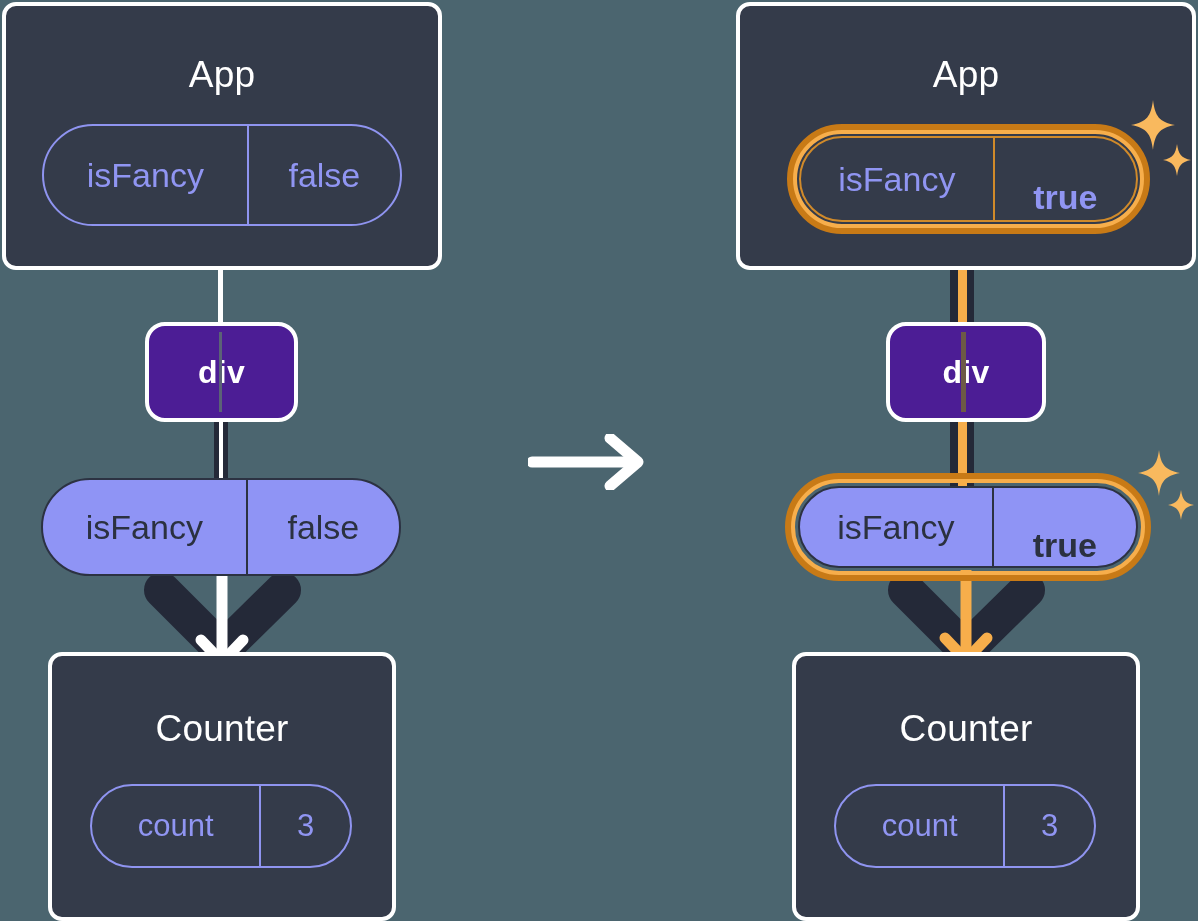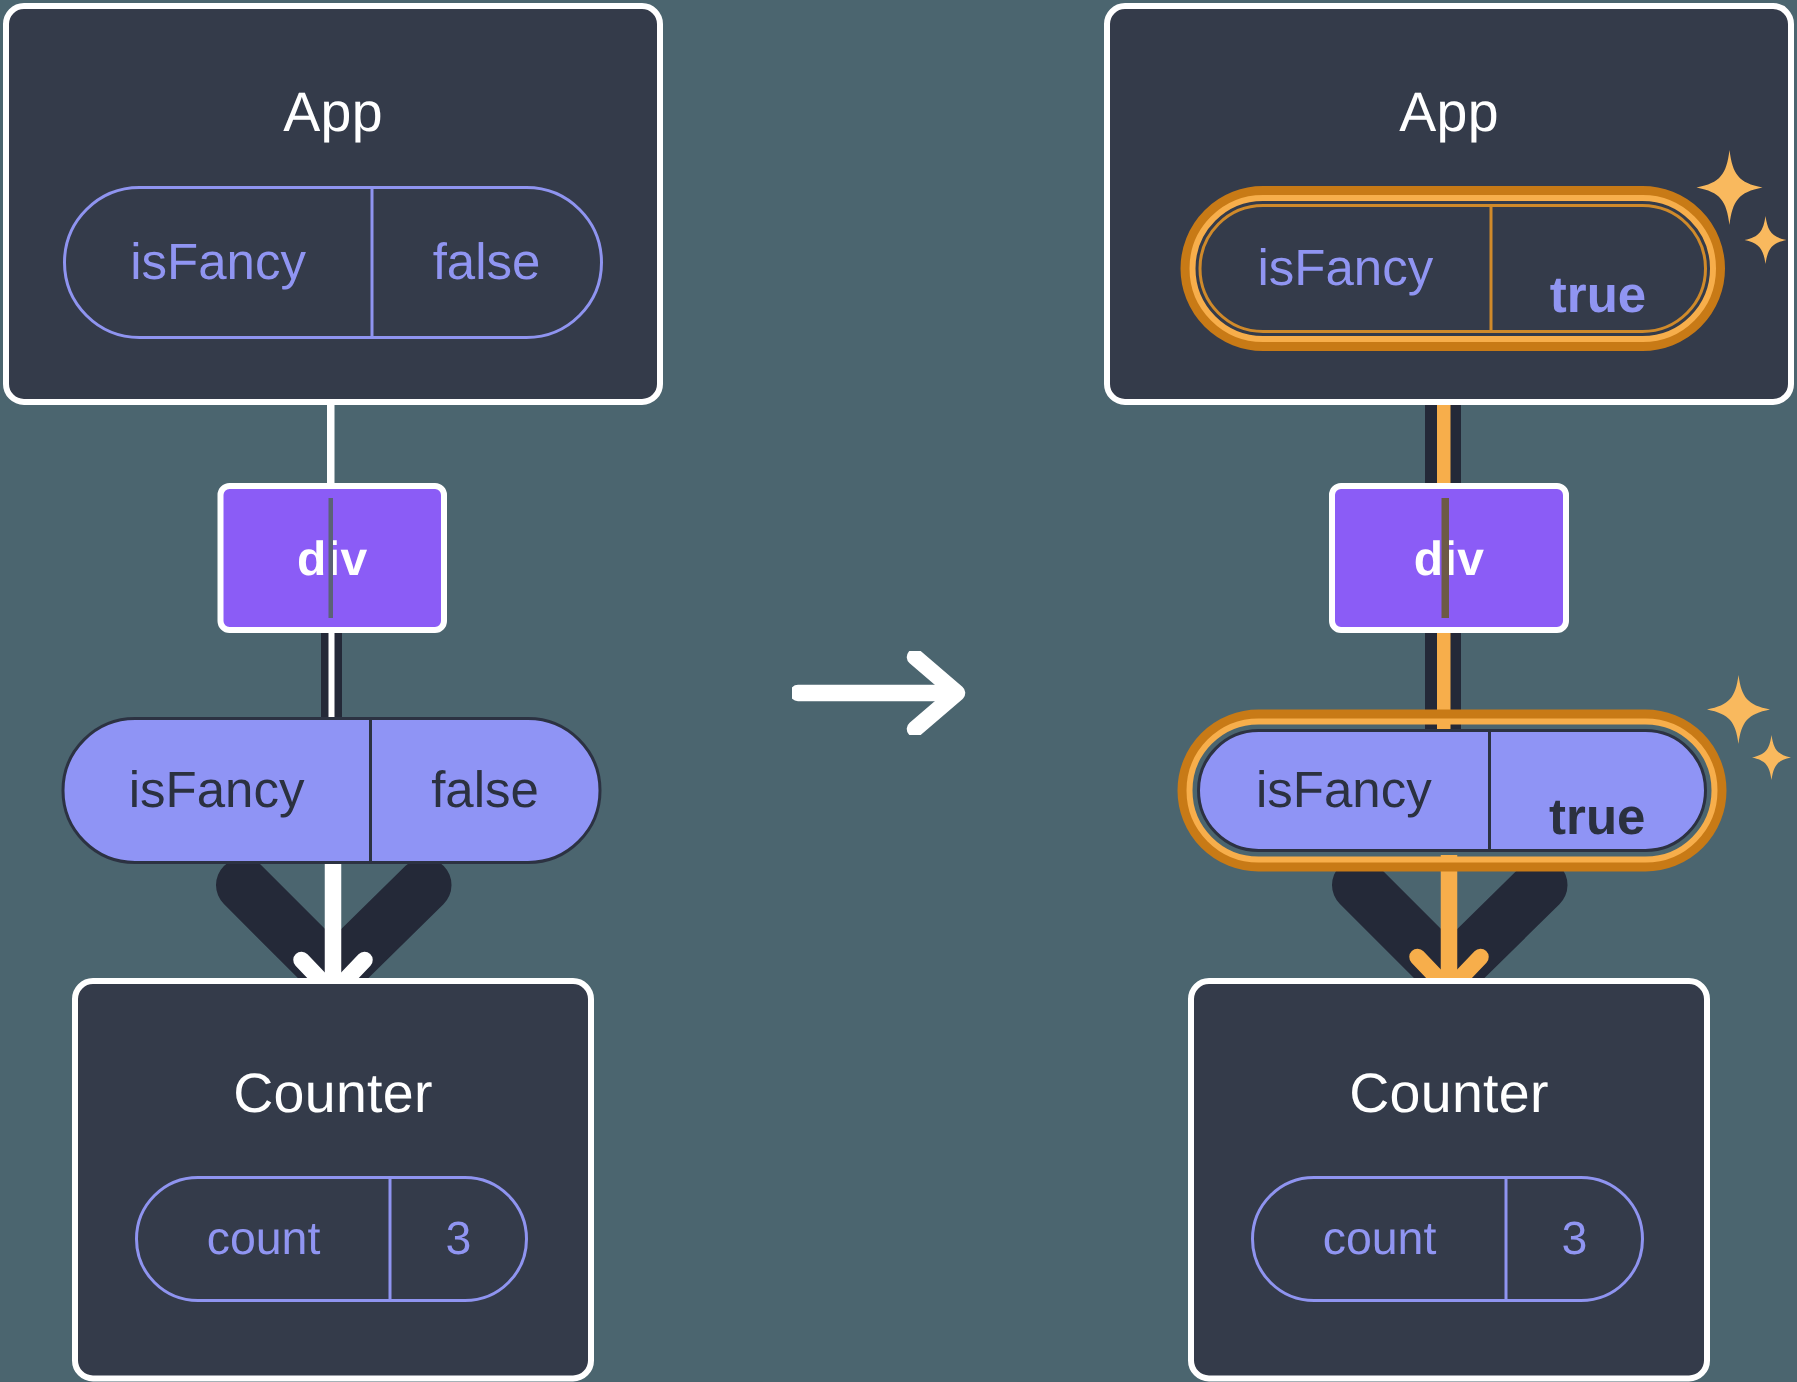--- a/index.html
+++ b/index.html
@@ -30,23 +30,23 @@
     text-align:center;
     color:#ffffff;
     font-size:37px;
     font-weight:400;
     letter-spacing:.2px;
     white-space:nowrap;
   }
 
   .tag-box{
     position:absolute;
-    background:#8b5cf6;
+    background:#4c1d95;
     border:4px solid #ffffff;
-    border-radius:8px;
+    border-radius:20px;
     box-sizing:border-box;
     z-index:7;
     display:flex;align-items:center;justify-content:center;
   }
   .tag-box span{
     color:#ffffff;font-size:32px;font-weight:700;letter-spacing:.3px;
   }
 
   
   .pill{

